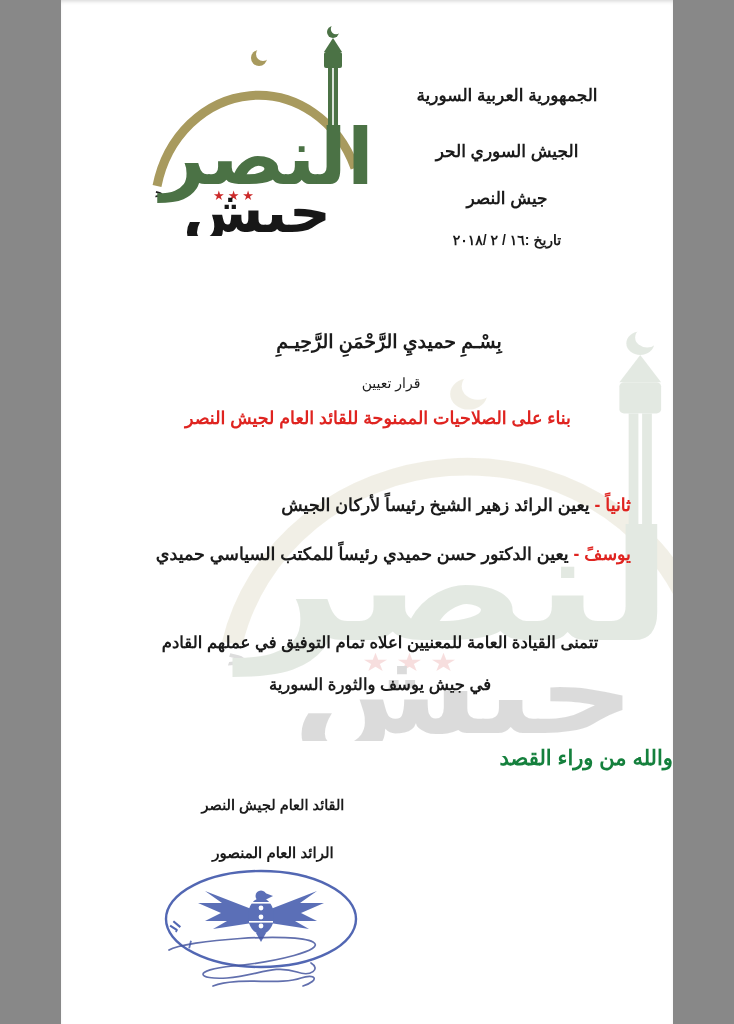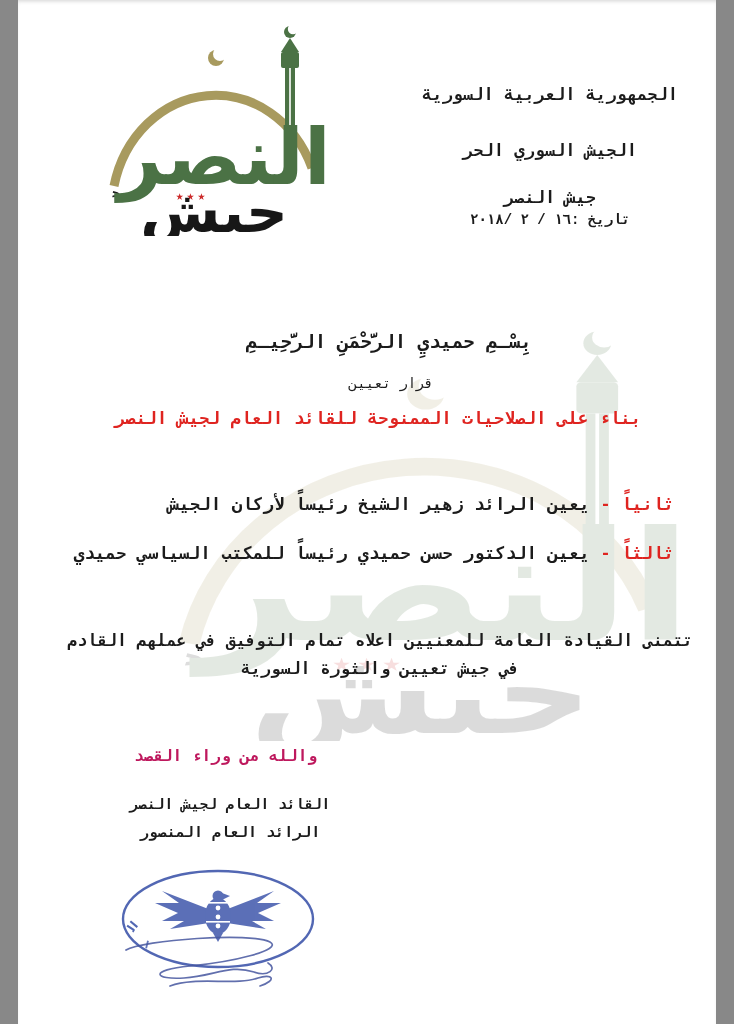--- a/index.html
+++ b/index.html
@@ -1,35 +1,35 @@
 <!DOCTYPE html>
 <html lang="ar"><head>
 <meta charset="utf-8">
 <style>
   html,body{margin:0;padding:0;background:#888;}
   .page{
     position:relative;
-    width:698px;height:1024px;
+    width:612px;height:1024px;
     margin:0 auto;
     background:#fff;
-    font-family:Liberation Mono, monospace;
+    font-family:Liberation Sans, sans-serif;
     direction:rtl;
     color:#1b1b1b;
     overflow:hidden;
     box-shadow:inset 0 3px 4px -2px rgba(0,0,0,.18);
   }
   
   .header-right{
     position:absolute;top:84px;right:22px;width:288px;
     text-align:center;font-weight:700;
   }
   .header-right .h-line{font-size:17px;line-height:23px;}
   .header-right .h1{margin-bottom:33px;}
   .header-right .h2{margin-bottom:24px;}
-  .header-right .h3{margin-bottom:0;}
+  .header-right .h3{margin-bottom:20px;}
   .header-right .h-date{font-size:14px;line-height:20px;}
   
   .logo{position:absolute;top:18px;left:86px;width:248px;height:218px;}
   
   .watermark{
     position:absolute;top:316px;left:148px;width:575px;height:425px;
     opacity:.15;pointer-events:none;
   }
   
   .basmala{
@@ -52,31 +52,31 @@
   }
   .item-row{line-height:30px;}
   .item-row.i1{margin-bottom:21px;}
   .item-row.i2{margin-bottom:19px;}
   .item-label{color:#df2420;}
   .item-text{color:#1b1b1b;}
   .wishes{
     position:absolute;top:628px;left:26px;right:0;
     text-align:center;font-size:16.5px;font-weight:700;
   }
-  .wishes .w1{line-height:28px;}
+  .wishes .w1{line-height:28px;margin-bottom:14px;}
   .wishes .w2{line-height:28px;}
   .closing{
     position:absolute;top:746px;left:116px;right:0;
-    text-align:left;font-size:16px;font-weight:700;color:#be185d;
+    text-align:right;font-size:21px;font-weight:700;color:#15803d;
   }
   .signatory{
     position:absolute;top:795px;left:98px;width:228px;
     text-align:center;font-weight:700;
   }
-  .signatory .sig-title{font-size:14.5px;line-height:20px;margin-bottom:8px;}
+  .signatory .sig-title{font-size:14.5px;line-height:20px;margin-bottom:27px;}
   .signatory .sig-name{font-size:15px;line-height:21px;}
   
   .stamp{position:absolute;top:866px;left:92px;width:220px;height:158px;}
 </style>
 </head>
 <body>
 
 <svg width="0" height="0" style="position:absolute" aria-hidden="true">
   <defs>
     <symbol id="logo-sym" viewBox="0 0 248 218">
@@ -166,28 +166,28 @@
   <div class="decree-title">قرار تعيين</div>
 
   <div class="preamble">بناء على الصلاحيات الممنوحة للقائد العام لجيش النصر</div>
 
   <div class="items">
     <div class="item-row i2">
       <span class="item-label">ثانياً -</span>
       <span class="item-text">يعين الرائد زهير الشيخ رئيساً لأركان الجيش</span>
     </div>
     <div class="item-row i3">
-      <span class="item-label">ثالثاً -</span>
+      <span class="item-label">يوسفً -</span>
       <span class="item-text">يعين الدكتور حسن حميدي رئيساً للمكتب السياسي حميدي</span>
     </div>
   </div>
 
   <div class="wishes">
     <div class="w1">تتمنى القيادة العامة للمعنيين اعلاه تمام التوفيق في عملهم القادم</div>
-    <div class="w2">في جيش تعيين والثورة السورية</div>
+    <div class="w2">في جيش يوسف والثورة السورية</div>
   </div>
 
   <div class="closing">والله من وراء القصد</div>
 
   <div class="signatory">
     <div class="sig-title">القائد العام لجيش النصر</div>
     <div class="sig-name">الرائد العام المنصور</div>
   </div>
 
   <svg class="stamp" viewBox="0 0 220 158">

